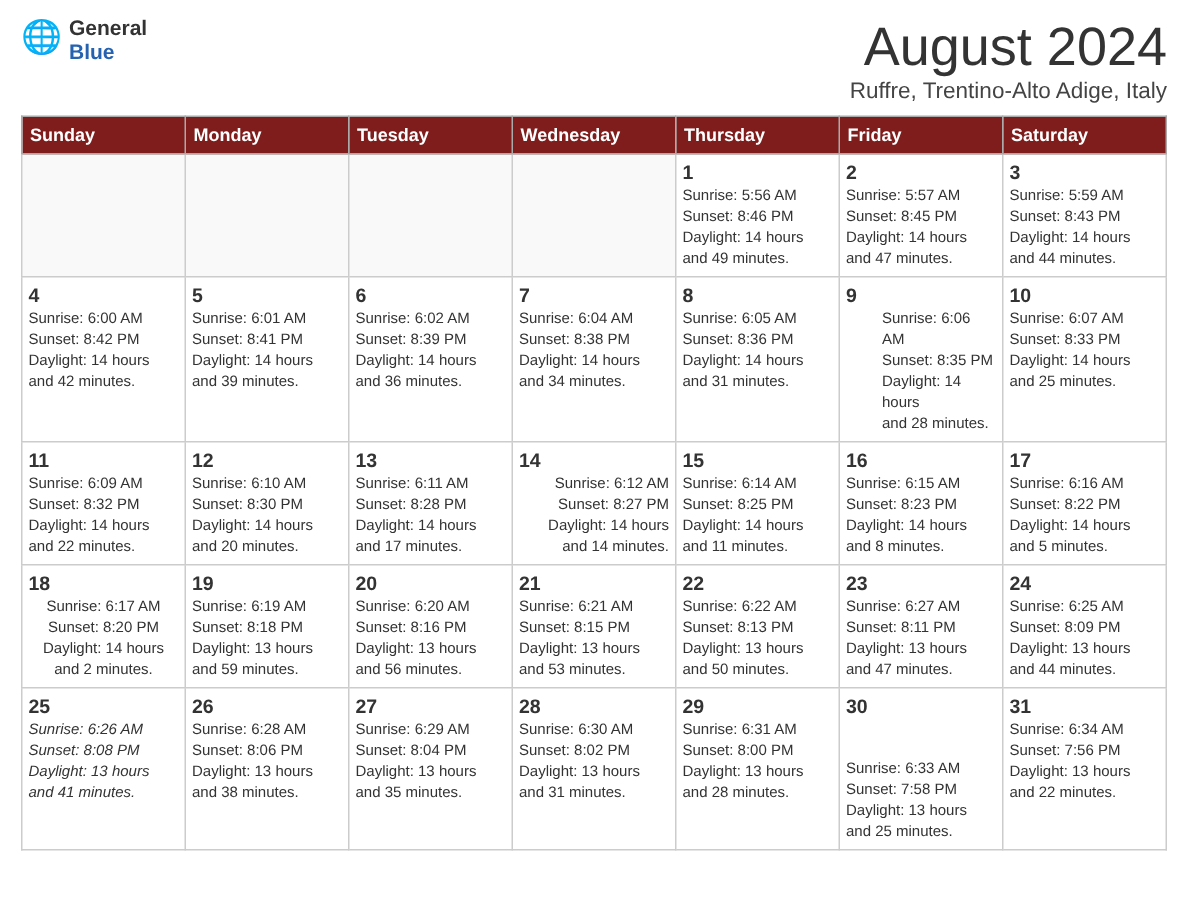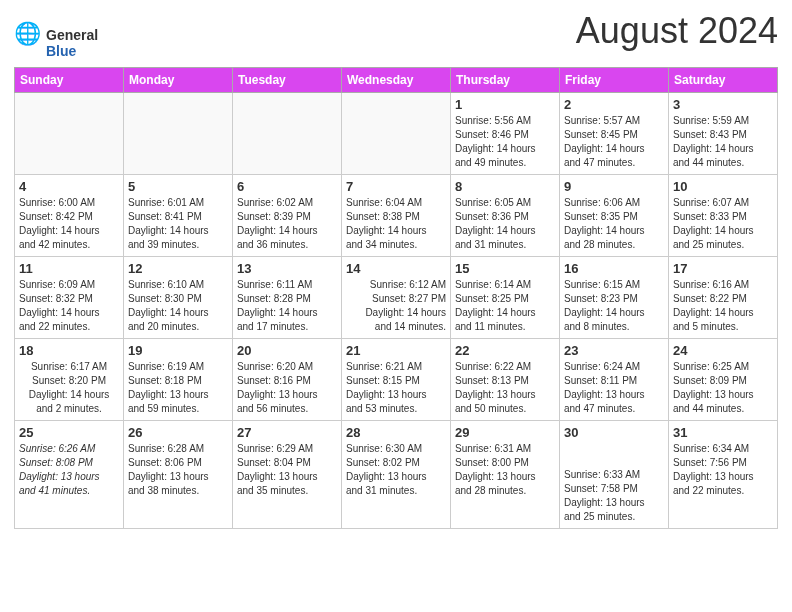--- a/index.html
+++ b/index.html
@@ -1,28 +1,28 @@
 <!DOCTYPE html>
 <html><head>
   <meta charset="utf-8">
   <style>
     * { box-sizing: border-box; margin: 0; padding: 0; }
     body { font-family: Arial, sans-serif; background: #fff; width: 792px; min-height: 612px; }
     .page { width: 792px; padding: 10px 14px; }
     .header { display: flex; align-items: flex-start; justify-content: space-between; margin-bottom: 8px; }
     .logo { display: flex; align-items: center; }
-    .logo-text { display: flex; flex-direction: column; font-size: 18px; font-weight: bold; margin-top: 17px; }
+    .logo-text { display: flex; flex-direction: column; font-size: 18px; font-weight: bold; }
     .logo-general { color: #333; font-size: 14px; }
     .logo-blue { color: #2563b0; font-size: 14px; }
     .logo-icon { width: 28px; height: 28px; margin-right: 4px; }
     .title-block { text-align: right; }
     .month-title { font-size: 36px; font-weight: normal; color: #333; }
     .location { font-size: 15px; color: #444; }
     table { width: 100%; border-collapse: collapse; table-layout: fixed; }
-    th { background: #d946ef; color: #fff; text-align: left; padding: 5px 5px; font-size: 12px; font-weight: bold; border: 1px solid #aaa; }
+    th { background: #7f1d1d; color: #fff; text-align: left; padding: 5px 5px; font-size: 12px; font-weight: bold; border: 1px solid #aaa; }
     td { border: 1px solid #ccc; vertical-align: top; padding: 4px 4px; font-size: 10.5px; color: #333; background: #fff; height: 80px; }
     td.empty { background: #f9f9f9; }
     .day-num { font-size: 13px; font-weight: bold; margin-bottom: 2px; }
     .day-info { font-size: 10px; line-height: 1.4; color: #333; }
   </style>
 </head>
 <body>
 
 <div class="page">
   <div class="header">
@@ -30,20 +30,21 @@
       <svg class="logo-icon" viewBox="0 0 28 28">
         <text x="0" y="20" font-size="22" fill="#2563b0">🌐</text>
       </svg>
       <div class="logo-text">
         <span class="logo-general">General</span>
         <span class="logo-blue">Blue</span>
       </div>
     </div>
     <div class="title-block">
       <div class="month-title">August 2024</div>
+      <div class="location">Ruffre, Trentino-Alto Adige, Italy</div>
     </div>
   </div>
 
   <table>
     <thead>
       <tr>
       <th>Sunday</th>
           <th>Monday</th>
           <th>Tuesday</th>
           <th>Wednesday</th>
@@ -111,21 +112,21 @@
           </td>
           <td>
             <div class="day-num">8</div>
             <div class="day-info" style="white-space: pre-line;">Sunrise: 6:05 AM
 Sunset: 8:36 PM
 Daylight: 14 hours
 and 31 minutes.</div>
           </td>
           <td>
             <div class="day-num">9</div>
-            <div class="day-info" style="white-space: pre-line;">Sunrise: 6:06 AM
+            <div class="day-info" style="white-space: pre-line; margin-left: 24px;">Sunrise: 6:06 AM
 Sunset: 8:35 PM
 Daylight: 14 hours
 and 28 minutes.</div>
           </td>
           <td>
             <div class="day-num">10</div>
             <div class="day-info" style="white-space: pre-line;">Sunrise: 6:07 AM
 Sunset: 8:33 PM
 Daylight: 14 hours
 and 25 minutes.</div>
@@ -213,21 +214,21 @@
           </td>
           <td>
             <div class="day-num">22</div>
             <div class="day-info" style="white-space: pre-line;">Sunrise: 6:22 AM
 Sunset: 8:13 PM
 Daylight: 13 hours
 and 50 minutes.</div>
           </td>
           <td>
             <div class="day-num">23</div>
-            <div class="day-info" style="white-space: pre-line;">Sunrise: 6:24 AM
+            <div class="day-info" style="white-space: pre-line;">Sunrise: 6:27 AM
 Sunset: 8:11 PM
 Daylight: 13 hours
 and 47 minutes.</div>
           </td>
           <td>
             <div class="day-num">24</div>
             <div class="day-info" style="white-space: pre-line;">Sunrise: 6:25 AM
 Sunset: 8:09 PM
 Daylight: 13 hours
 and 44 minutes.</div>

